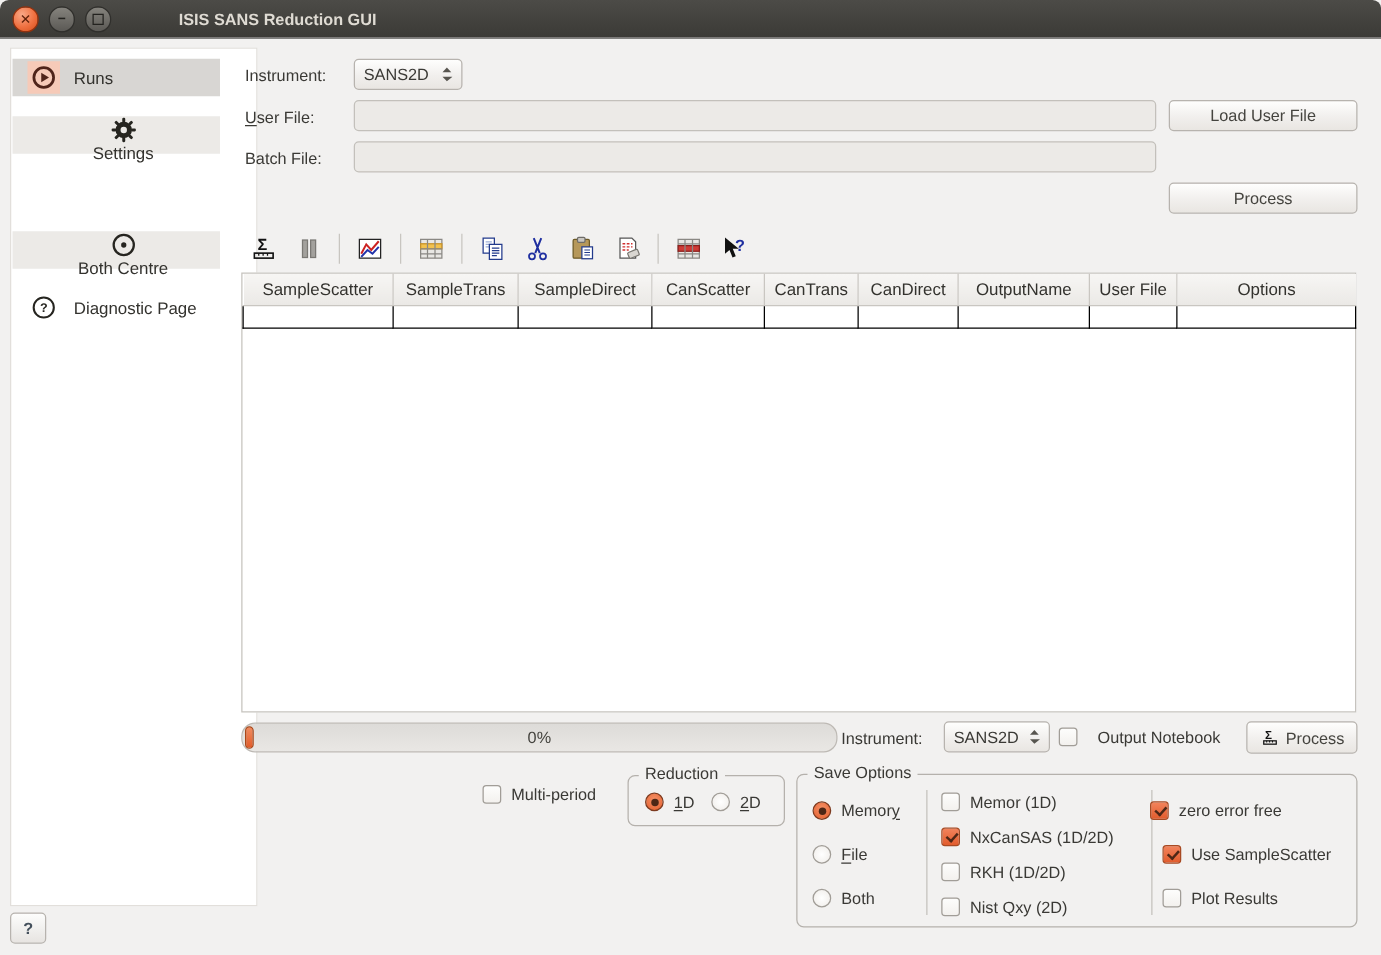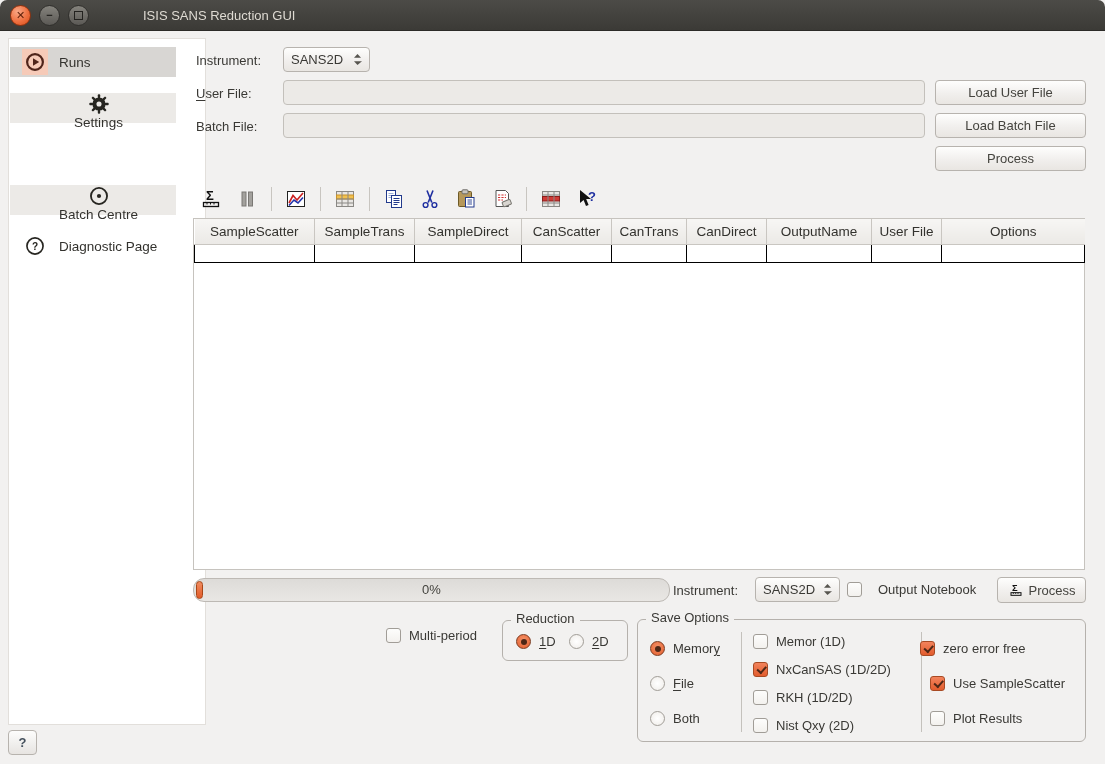--- a/index.html
+++ b/index.html
@@ -9,21 +9,21 @@
   
   .titlebar{position:absolute;left:0;top:0;width:1105px;height:30px;
             background:linear-gradient(#4c4b47,#3b3a36);border-bottom:1px solid #2c2b28;
             border-radius:7px 7px 0 0;display:flex;align-items:center;}
   .wbtn{width:19px;height:19px;border-radius:50%;margin-left:8px;display:flex;
         align-items:center;justify-content:center;font-size:11px;font-weight:bold;cursor:default;}
   .wbtn.close{background:radial-gradient(circle at 35% 30%,#f9a887,#ef7040 55%,#d44d1a);
               border:1px solid #93310d;color:#5e1f08;margin-left:10px;}
   .wbtn.gray{background:linear-gradient(#85837d,#5b5955);border:1px solid #302f2c;color:#23221f;}
   .wbtn .maxglyph{width:7px;height:7px;border:1.5px solid #23221f;display:block;}
-  .titlebar .title{margin-left:14px;font-weight:normal;font-size:13px;color:#dfdbd3;padding-left:40px;}
+  .titlebar .title{margin-left:14px;font-weight:bold;font-size:13px;color:#dfdbd3;padding-left:40px;}
 
   
   .sidebar{position:absolute;left:8px;top:38px;width:198px;height:687px;background:#ffffff;
            border:1px solid #e2dfdb;box-sizing:border-box;}
   .side-item{position:absolute;left:1px;width:166px;height:30px;display:flex;align-items:center;}
   .side-item.alt{background:#eceae7;flex-direction:column;}
   .side-item.on{background:#d8d6d3;}
   .icon-wrap{width:26px;height:26px;margin-left:12px;display:flex;align-items:center;justify-content:center;}
   .side-item.on .icon-wrap{background:#f6cab8;}
   .side-item .lbl{margin-left:11px;font-size:13.5px;color:#33322e;}
@@ -125,21 +125,21 @@
       </span>
       <span class="lbl">Settings</span>
     </div>
     <div class="side-item alt" style="top:146px;">
       <span class="icon-wrap">
         <svg width="22" height="22" viewBox="0 0 24 24">
             <circle cx="12" cy="12" r="8.8" fill="none" stroke="#262520" stroke-width="2"></circle>
             <circle cx="12" cy="12" r="2.3" fill="#262520"></circle>
           </svg>
       </span>
-      <span class="lbl">Batch Centre</span>
+      <span class="lbl">Both Centre</span>
     </div>
     <div class="side-item" style="top:192px;">
       <span class="icon-wrap">
         <svg width="22" height="22" viewBox="0 0 24 24">
             <circle cx="12" cy="12" r="8.8" fill="none" stroke="#262520" stroke-width="1.8"></circle>
             <text x="12" y="16" text-anchor="middle" font-size="11" font-weight="bold" fill="#262520">?</text>
           </svg>
       </span>
       <span class="lbl">Diagnostic Page</span>
     </div>
@@ -155,21 +155,20 @@
         <path d="M4.5 12L1 8.3h8z" fill="#57554f"></path>
       </svg>
   </div>
 
   <span class="label" style="left:196px;top:86px;"><u>U</u>ser File:</span>
   <div class="field" style="left:283px;top:80px;width:642px;height:25px;"></div>
   <div class="btn" style="left:935px;top:80px;width:151px;height:25px;">Load User File</div>
 
   <span class="label" style="left:196px;top:119px;">Batch File:</span>
   <div class="field" style="left:283px;top:113px;width:642px;height:25px;"></div>
-  <div class="btn" style="left:935px;top:113px;width:151px;height:25px;">Load Batch File</div>
 
   <div class="btn" style="left:935px;top:146px;width:151px;height:25px;">Process</div>
 
   <div class="toolbar">
     <span class="tbtn">
       <svg width="24" height="24" viewBox="0 0 24 24">
           <text x="7" y="13" font-size="13" font-weight="bold" fill="#111">Σ</text>
           <rect x="4.5" y="15.5" width="15" height="4" fill="none" stroke="#111" stroke-width="1.3"></rect>
           <path d="M8 15.5v2M11.5 15.5v2M15 15.5v2" stroke="#111" stroke-width="1"></path>
         </svg>

